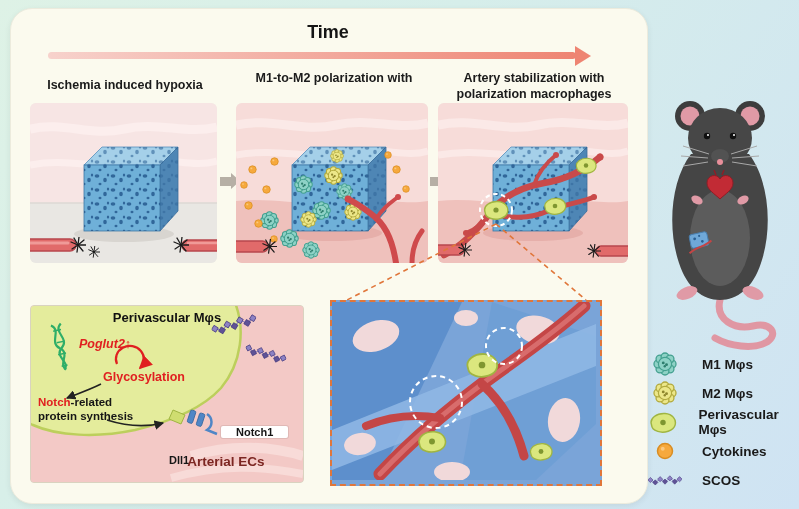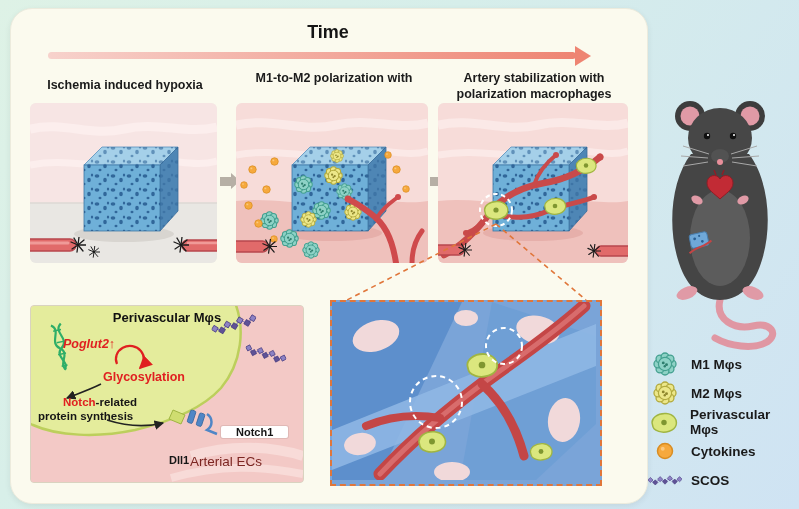--- a/index.html
+++ b/index.html
@@ -22,30 +22,30 @@
   .step-arrow{position:absolute;top:177px;width:11px;height:9px;background:#b6afa5;}
   .step-arrow::after{content:"";position:absolute;left:11px;top:-4px;width:0;height:0;
     border-left:9px solid #b6afa5;border-top:8px solid transparent;border-bottom:8px solid transparent;}
   .inset-box{position:absolute;left:30px;top:305px;width:272px;height:176px;
     border:1px solid #d9d3c0;border-radius:4px;overflow:hidden;background:#f3c9c6;}
   .zoom-box{position:absolute;left:330px;top:300px;width:268px;height:182px;
     border:2px dashed #e0763a;overflow:hidden;background:#7aa4d8;}
   .overlay-lines{position:absolute;left:0;top:0;pointer-events:none;}
   .inset-text{position:absolute;white-space:nowrap;}
   .inset-title{left:40px;top:4px;width:192px;text-align:center;font-size:13px;font-weight:700;color:#111;}
-  .gene-label{left:32px;top:31px;font-size:12.5px;font-weight:700;font-style:italic;color:#e02020;}
+  .gene-label{left:48px;top:31px;font-size:12.5px;font-weight:700;font-style:italic;color:#e02020;}
   .gene-arrow{font-style:normal;font-weight:800;}
   .process-label{left:72px;top:64px;font-size:12.5px;font-weight:700;color:#e02020;}
   .notch-label{left:7px;top:89px;font-size:11.5px;font-weight:700;color:#161616;line-height:1.25;white-space:normal;width:110px;}
-  .notch-red{color:#e02020;margin-left:25px;}
+  .notch-red{color:#e02020;}
   .ligand-label{left:138px;top:108px;font-size:11px;font-weight:700;color:#161616;margin-top:40px;}
   .receptor-label{left:190px;top:120px;font-size:11px;font-weight:700;color:#161616;
     background:#ffffff;padding:0 15px;border-radius:2px;box-shadow:0 0 0 1px rgba(0,0,0,.08);}
-  .tissue-label{left:120px;top:148px;width:150px;text-align:center;font-size:13.5px;font-weight:400;color:#7c2622;}
-  .legend-item{position:absolute;left:648px;height:24px;display:flex;align-items:center;gap:9px;}
+  .tissue-label{left:120px;top:148px;width:150px;text-align:center;font-size:13.5px;font-weight:700;color:#7c2622;}
+  .legend-item{position:absolute;left:648px;height:24px;display:flex;align-items:center;gap:20px;}
   .legend-ic{width:34px;display:flex;justify-content:center;align-items:center;}
   .legend-label{font-size:13.5px;font-weight:600;color:#1a1a1a;}
 </style>
 </head>
 <body>
 
 <svg width="0" height="0" style="position:absolute" aria-hidden="true">
   <defs>
     <pattern id="speckle" width="16" height="14" patternUnits="userSpaceOnUse">
       <ellipse cx="3" cy="3" rx="2.4" ry="1.8" fill="#2a5f93"></ellipse>

